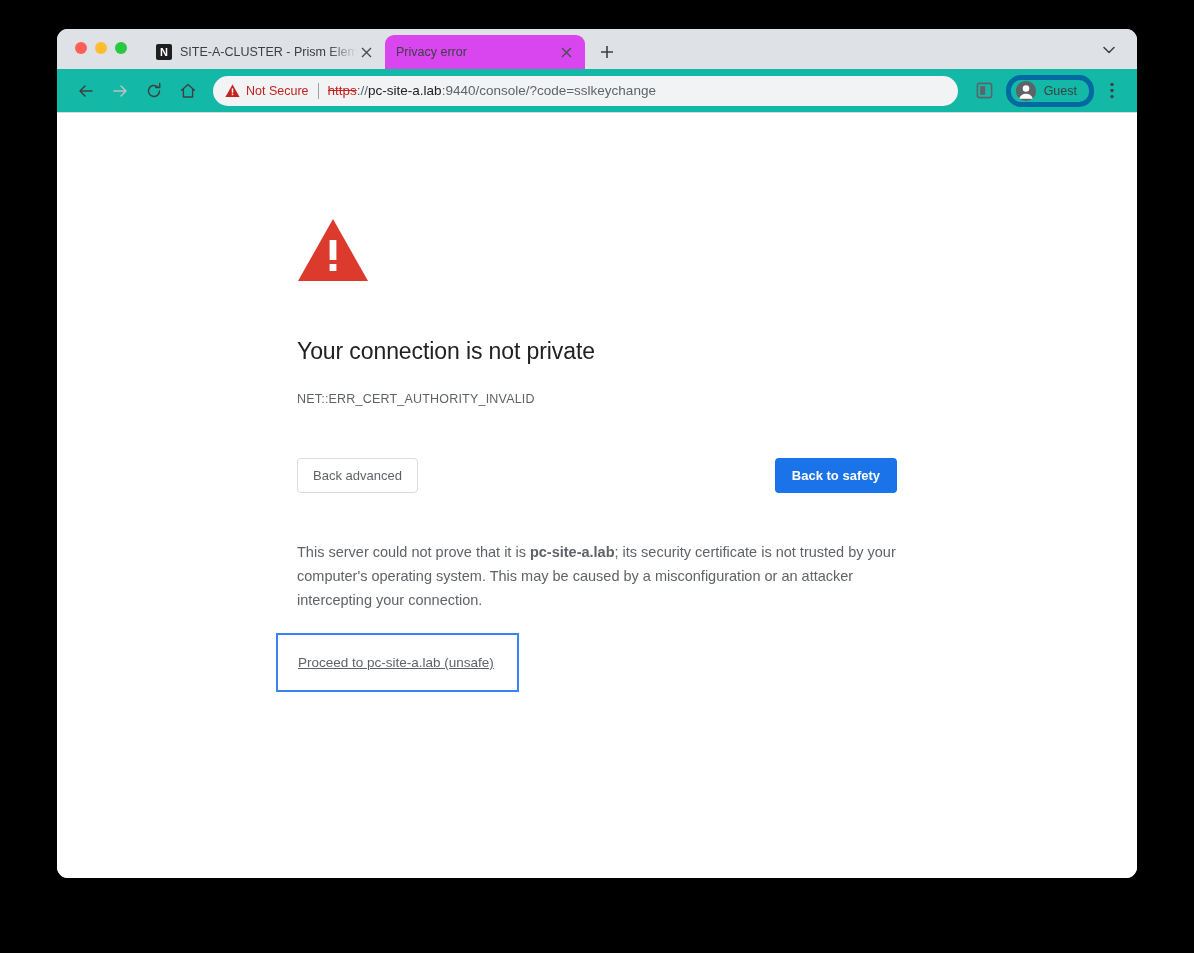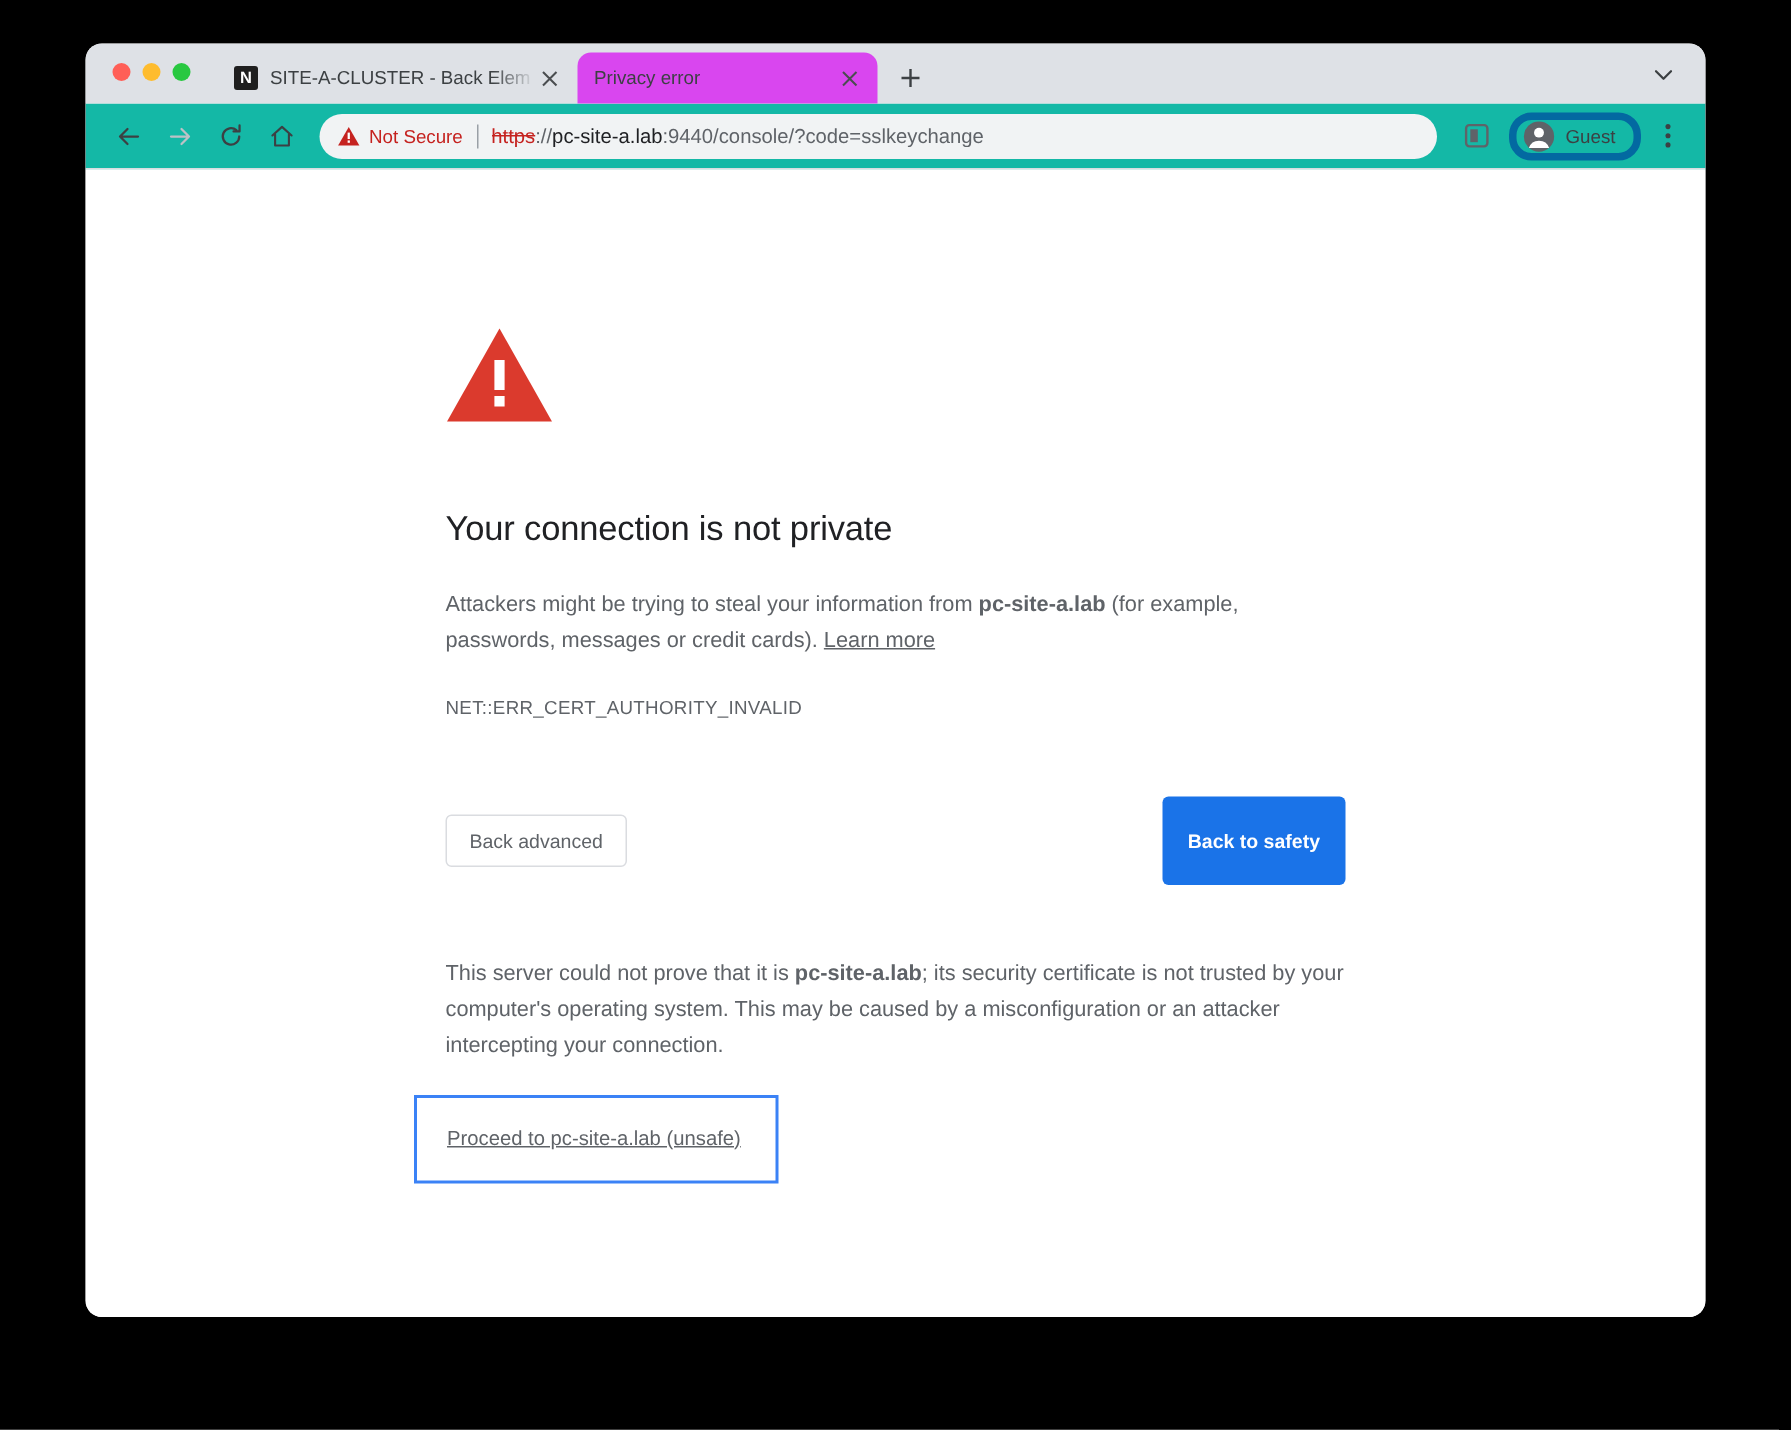--- a/index.html
+++ b/index.html
@@ -282,21 +282,21 @@
   }
 
   #back-to-safety-button {
     font-family: "Liberation Sans", sans-serif;
     font-size: 13px;
     font-weight: bold;
     color: #ffffff;
     background: #1a73e8;
     border: none;
     border-radius: 4px;
-    padding: 22px 17px;
+    padding: 10px 17px;
     cursor: pointer;
   }
 
   #advanced-panel { margin-top: 48px; }
 
   #proceed-wrap {
     margin-top: 20px;
     display: inline-block;
     border: 2px solid #3b82f6;
     padding: 18px 23px 19px 20px;
@@ -320,21 +320,21 @@
     <div class="traffic-lights">
       <div class="light red"></div>
       <div class="light yellow"></div>
       <div class="light green"></div>
     </div>
 
     <div class="tabs-area">
 
       <div class="tab inactive">
         <span class="tab-favicon">N</span>
-        <span class="tab-title">SITE-A-CLUSTER - Back Elem</span>
+        <span class="tab-title">SITE-A-CLUSTER - Prism Elem</span>
         <span class="tab-close">
           <svg width="11" height="11" viewBox="0 0 11 11" aria-hidden="true">
             <path d="M1 1 L10 10 M10 1 L1 10" stroke="currentColor" stroke-width="1.4" fill="none"></path>
           </svg>
         </span>
       </div>
 
       <div class="tab active">
         <span class="tab-title">Privacy error</span>
         <span class="tab-close">
@@ -431,23 +431,20 @@
     <div id="interstitial">
 
       <svg id="warning-icon" viewBox="0 0 72 72" aria-hidden="true">
         <path d="M36 3 L71 65 H1 Z" fill="#db3a2d"></path>
         <rect x="32.6" y="24" width="6.8" height="20" fill="#ffffff"></rect>
         <rect x="32.6" y="48" width="6.8" height="7" fill="#ffffff"></rect>
       </svg>
 
       <h1 id="page-heading">Your connection is not private</h1>
 
-      <p class="body-text">
-        <span>Attackers might be trying to steal your information from </span><b>pc-site-a.lab</b><span> (for example, passwords, messages or credit cards). </span><a class="inline-link" href="#">Learn more</a>
-      </p>
 
       <div id="error-code">NET::ERR_CERT_AUTHORITY_INVALID</div>
 
       <div id="button-row">
         <button id="hide-advanced-button">Back advanced</button>
         <button id="back-to-safety-button">Back to safety</button>
       </div>
 
       <div id="advanced-panel">
         <p class="body-text">

